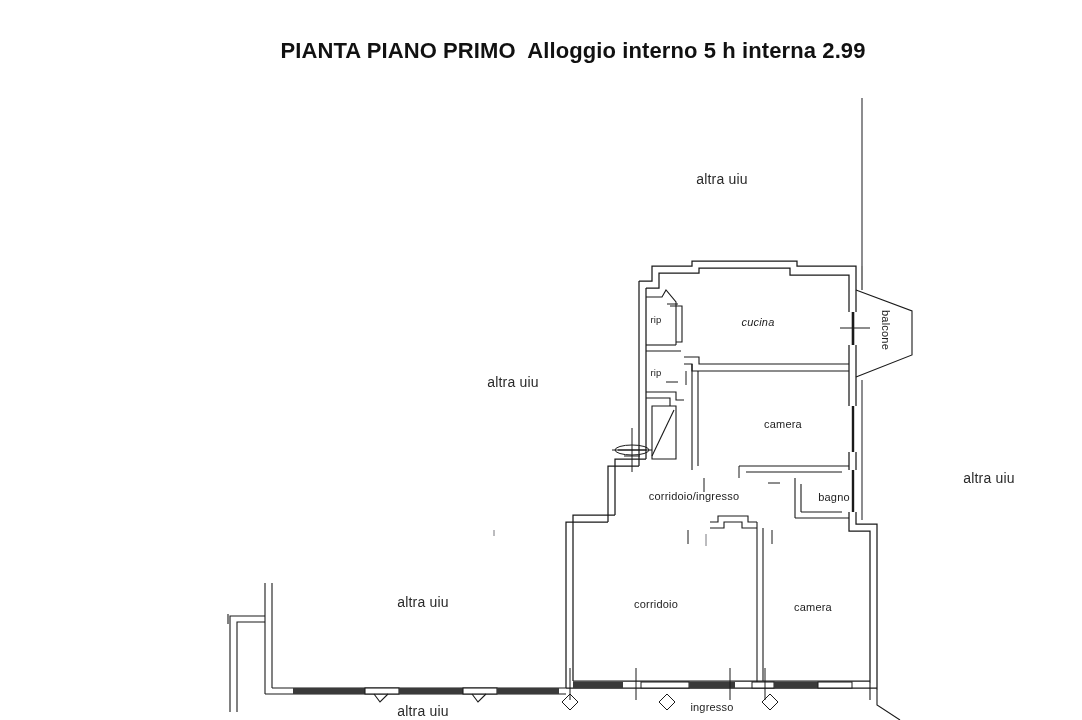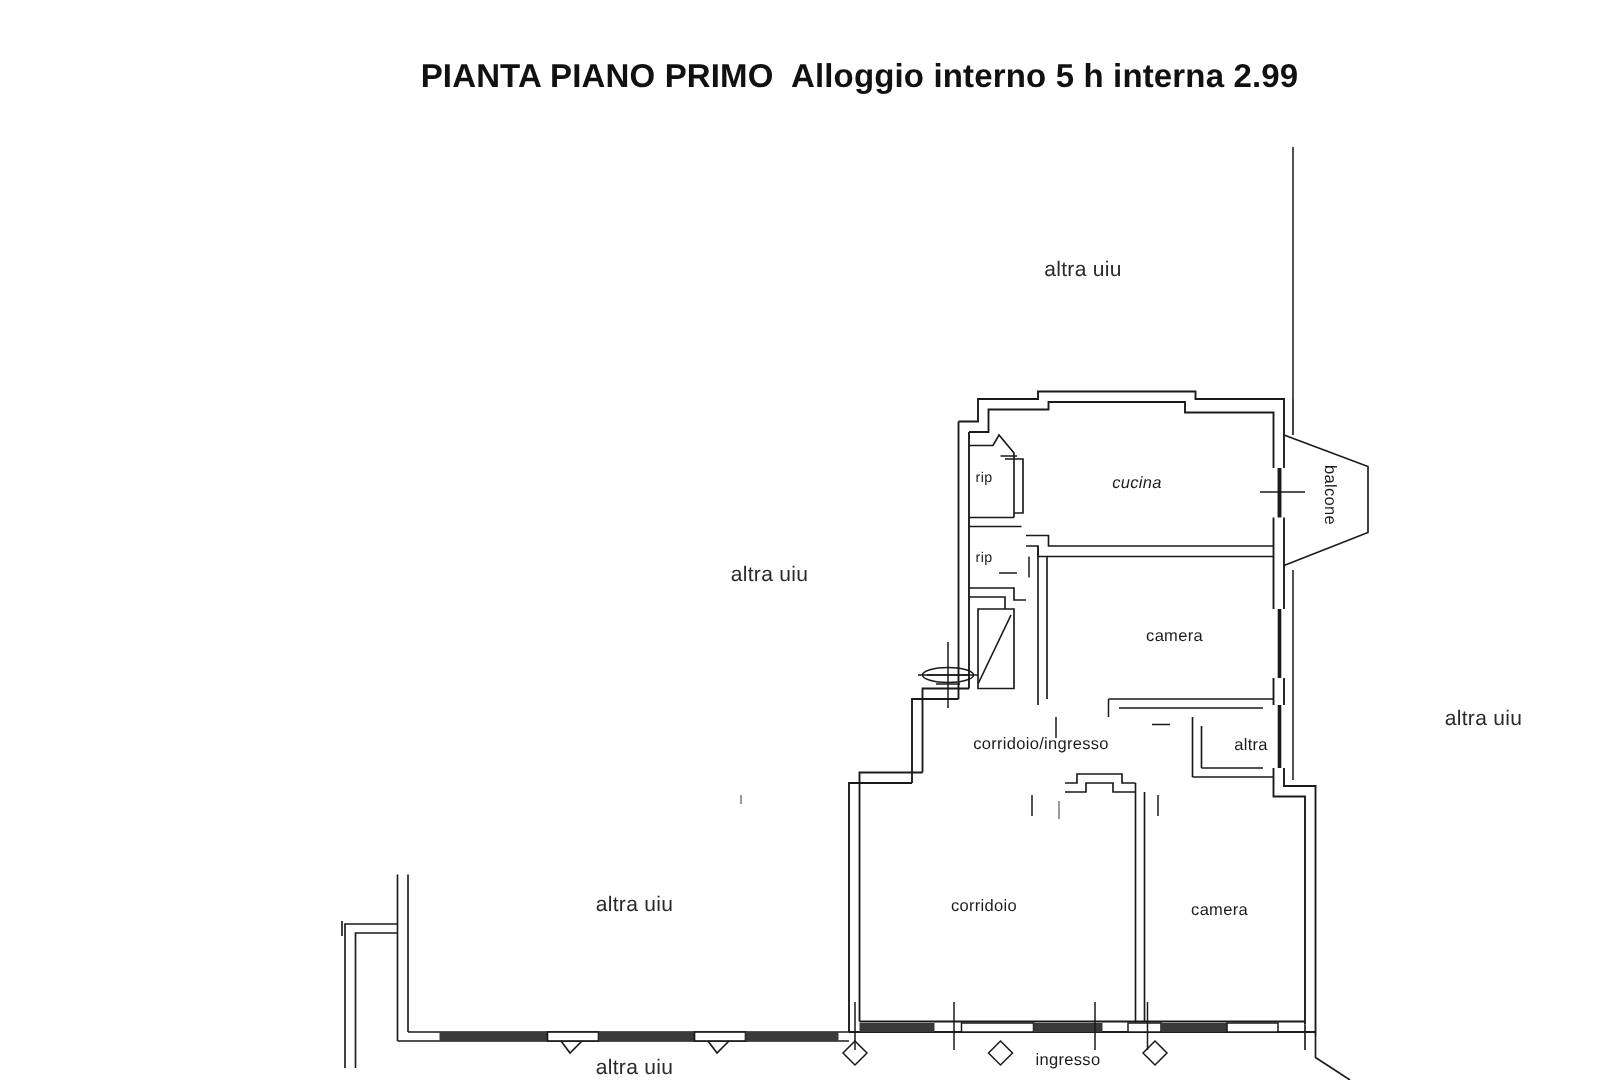--- a/index.html
+++ b/index.html
@@ -229,21 +229,21 @@
   </g>
 </svg>
 
 <div id="room-label-layer">
     <div class="room-label" style="left: 758px; top: 322px; font-style: italic;">cucina</div>
     <div class="room-label vertical" style="left: 886px; top: 330px;">balcone</div>
     <div class="room-label small" style="left: 656px; top: 319px;">rip</div>
     <div class="room-label small" style="left: 656px; top: 372px;">rip</div>
     <div class="room-label" style="left: 783px; top: 424px;">camera</div>
     <div class="room-label" style="left: 694px; top: 496px;">corridoio/ingresso</div>
-    <div class="room-label" style="left: 834px; top: 497px;">altra</div>
+    <div class="room-label" style="left: 834px; top: 497px;">bagno</div>
     <div class="room-label" style="left: 656px; top: 604px;">corridoio</div>
     <div class="room-label" style="left: 813px; top: 607px;">camera</div>
     <div class="room-label" style="left: 712px; top: 707px;">ingresso</div>
   </div>
 <div id="external-label-layer">
     <div class="room-label ext" style="left: 722px; top: 179px;">altra uiu</div>
     <div class="room-label ext" style="left: 513px; top: 382px;">altra uiu</div>
     <div class="room-label ext" style="left: 989px; top: 478px;">altra uiu</div>
     <div class="room-label ext" style="left: 423px; top: 602px;">altra uiu</div>
     <div class="room-label ext" style="left: 423px; top: 711px;">altra uiu</div>

